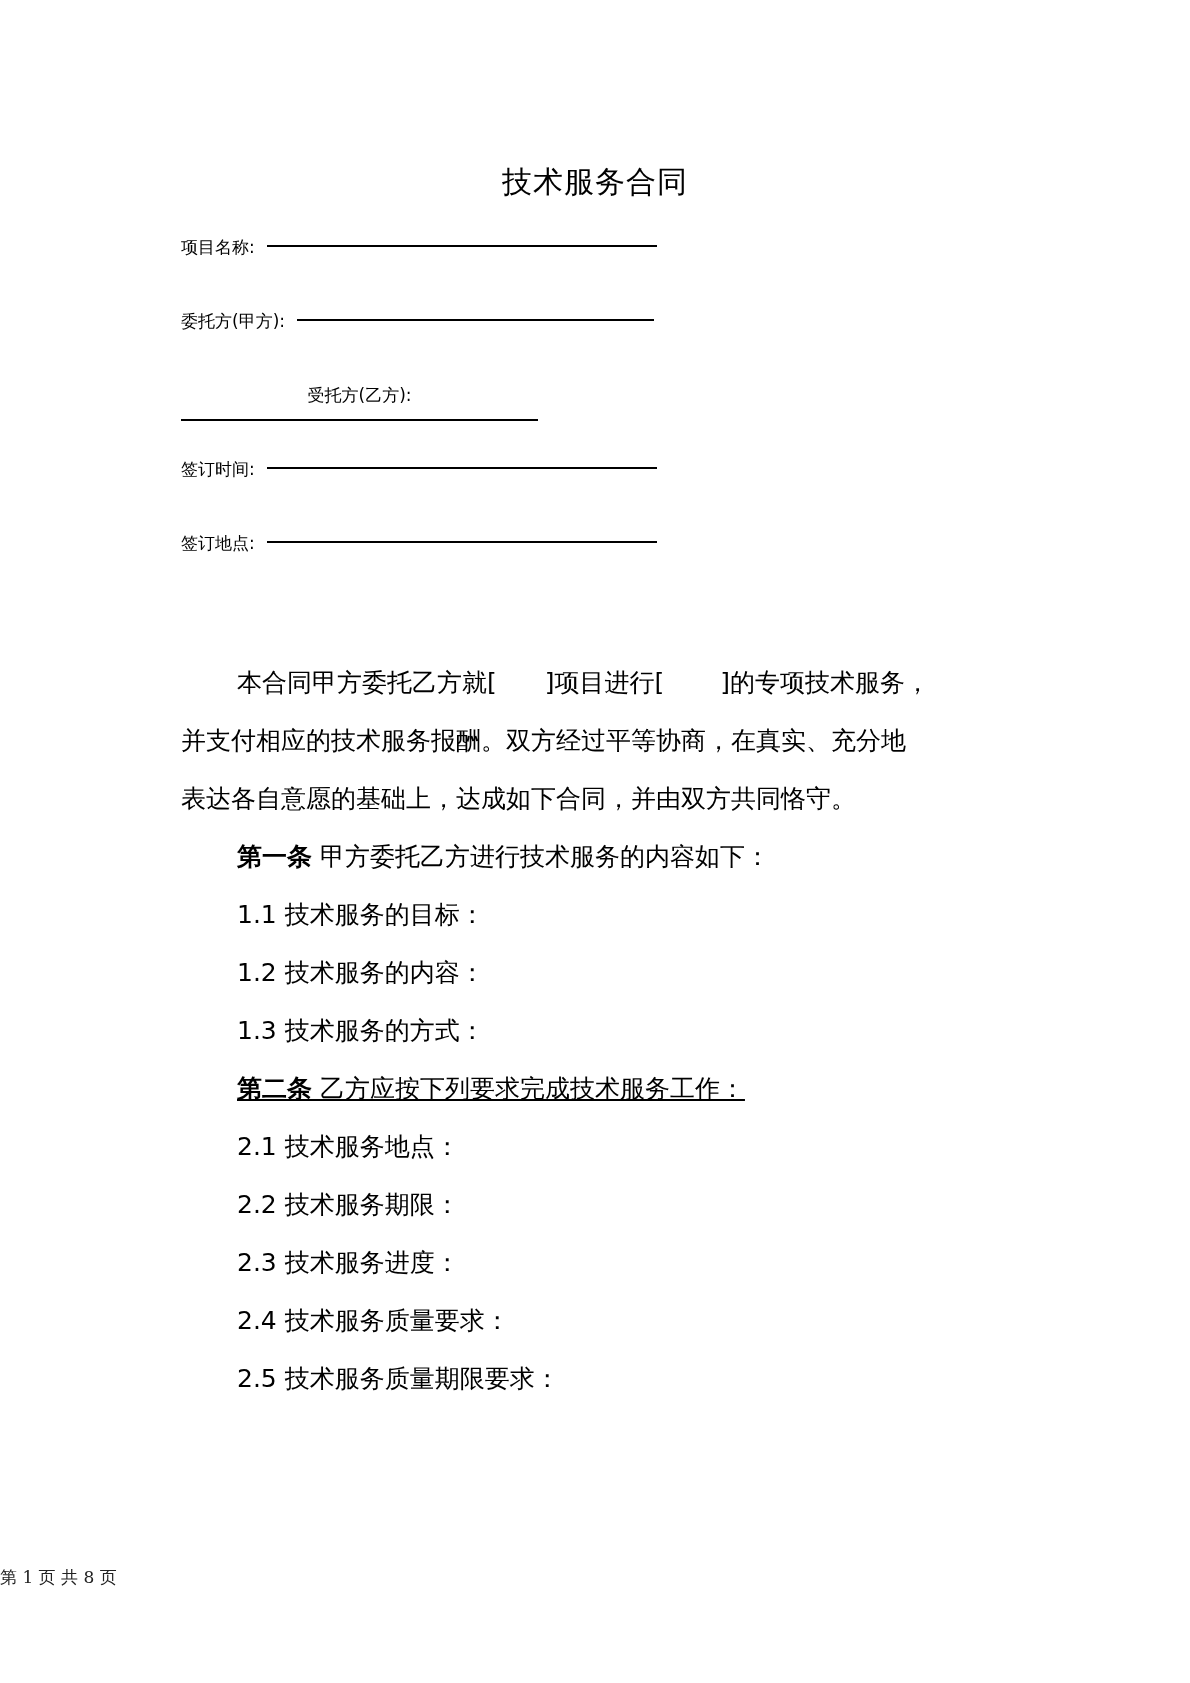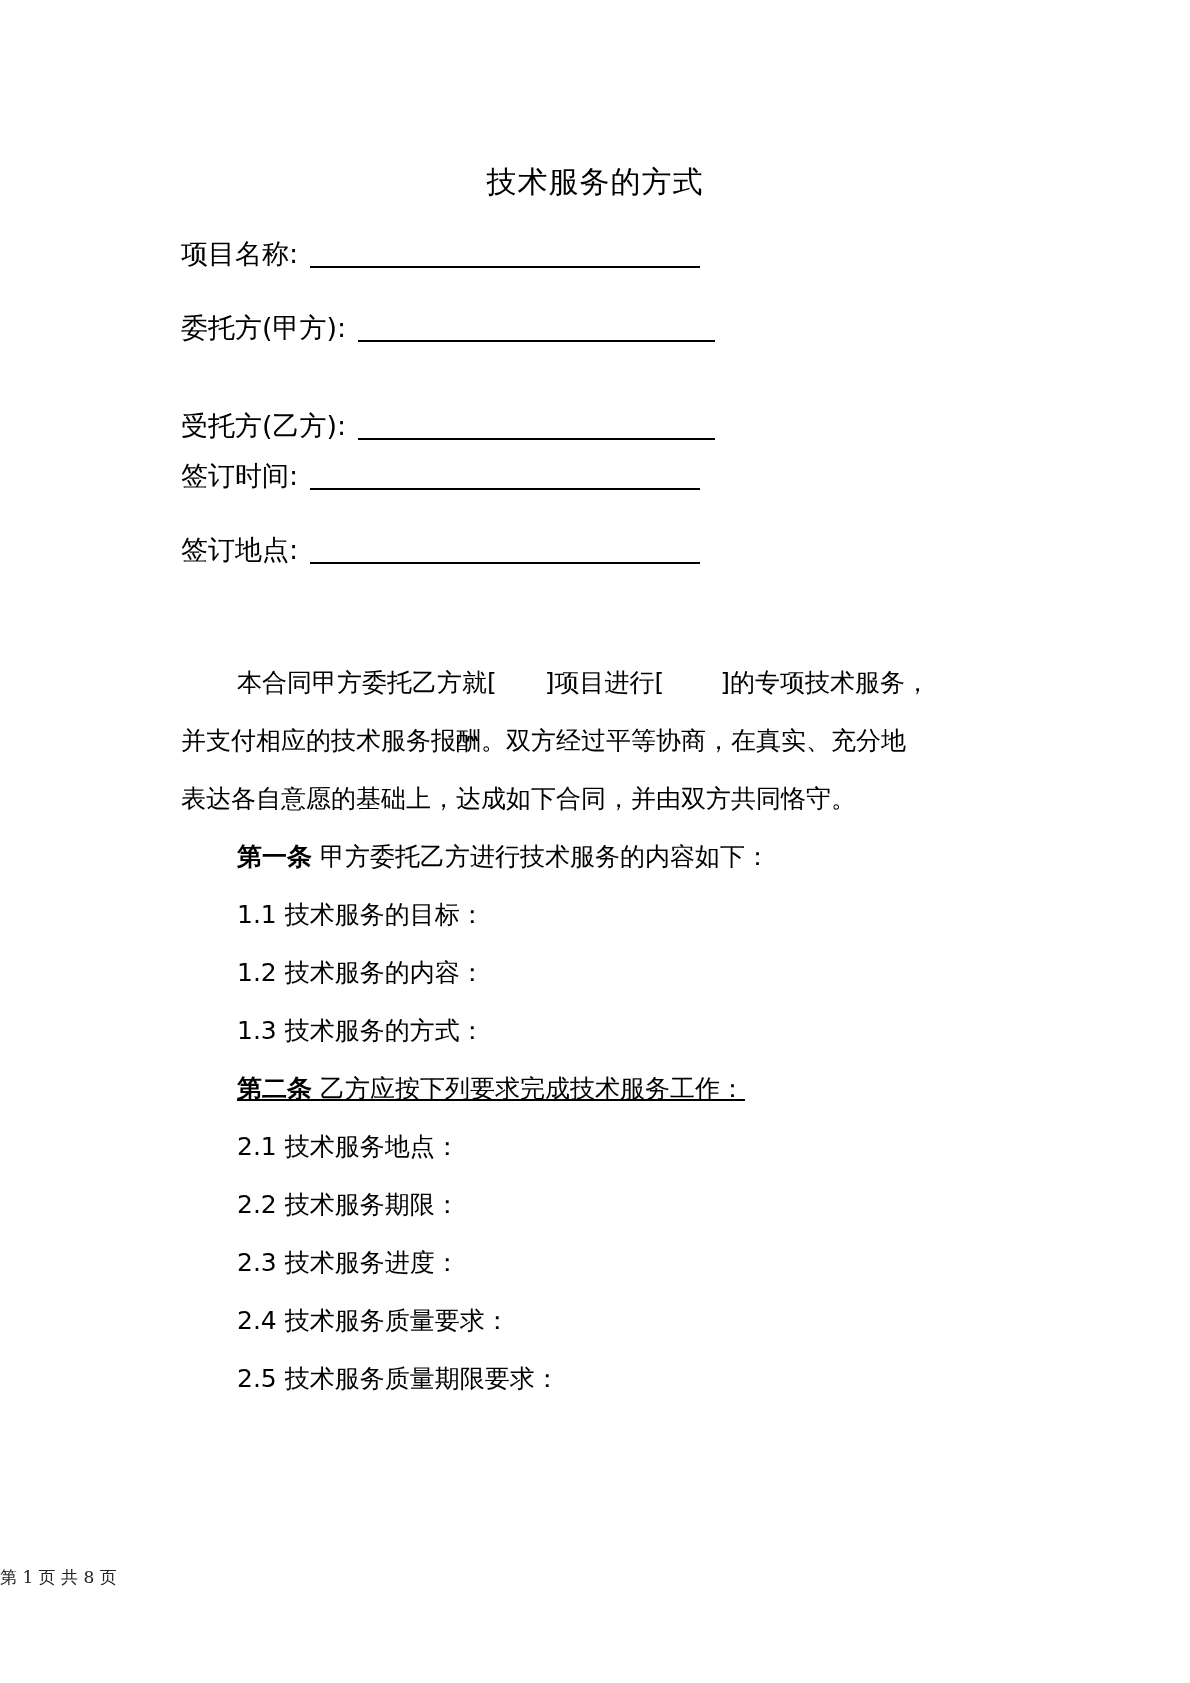--- a/index.html
+++ b/index.html
@@ -1,43 +1,43 @@
 <!DOCTYPE html>
 <html><head>
 <meta charset="utf-8">
 <style>
   html, body { margin: 0; padding: 0; background: #ffffff; }
   body { width: 1190px; height: 1683px; position: relative; overflow: hidden;
          font-family: "DejaVu Sans", "Liberation Sans", sans-serif; color: #000; }
   .page { position: absolute; left: 0; top: 0; width: 1190px; height: 1683px; }
   .title { position: absolute; top: 162px; left: 0; width: 1190px; text-align: center;
            font-size: 30px; letter-spacing: 1px; }
-  .field { position: absolute; left: 181px; font-size: 27px; white-space: nowrap; display: flex; align-items: flex-end; gap: 12px; }
+  .field { position: absolute; left: 181px; font-size: 17px; white-space: nowrap; display: flex; align-items: center; gap: 12px; }
   .field .blank { display: inline-block; border-bottom: 2px solid #000; height: 0; margin-bottom: 4px; }
   .para { position: absolute; left: 181px; font-size: 25px; white-space: nowrap; }
   .indent { left: 237px; }
   .bold { font-weight: bold; }
   .footer { position: absolute; top: 1566px; left: 0; width: 1190px; 
             font-family: "DejaVu Serif", "Liberation Serif", serif; font-size: 17px; color: #222; }
 </style>
 </head>
 <body>
 
 <div class="page">
-  <div class="title">技术服务的方式</div>
+  <div class="title">技术服务合同</div>
 
   <div class="field" style="top:236px;">
     <span>项目名称:</span>
     <span class="blank" style="width:390px;"></span>
   </div>
   <div class="field" style="top:310px;">
     <span>委托方(甲方):</span>
     <span class="blank" style="width:357px;"></span>
   </div>
-  <div class="field" style="top:408px;">
+  <div class="field" style="top:384px;flex-direction:column;">
     <span>受托方(乙方):</span>
     <span class="blank" style="width:357px;"></span>
   </div>
   <div class="field" style="top:458px;">
     <span>签订时间:</span>
     <span class="blank" style="width:390px;"></span>
   </div>
   <div class="field" style="top:532px;">
     <span>签订地点:</span>
     <span class="blank" style="width:390px;"></span>

